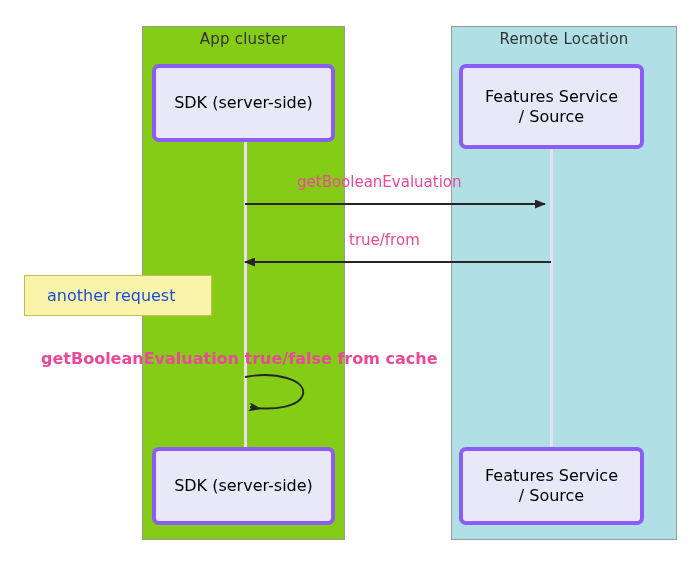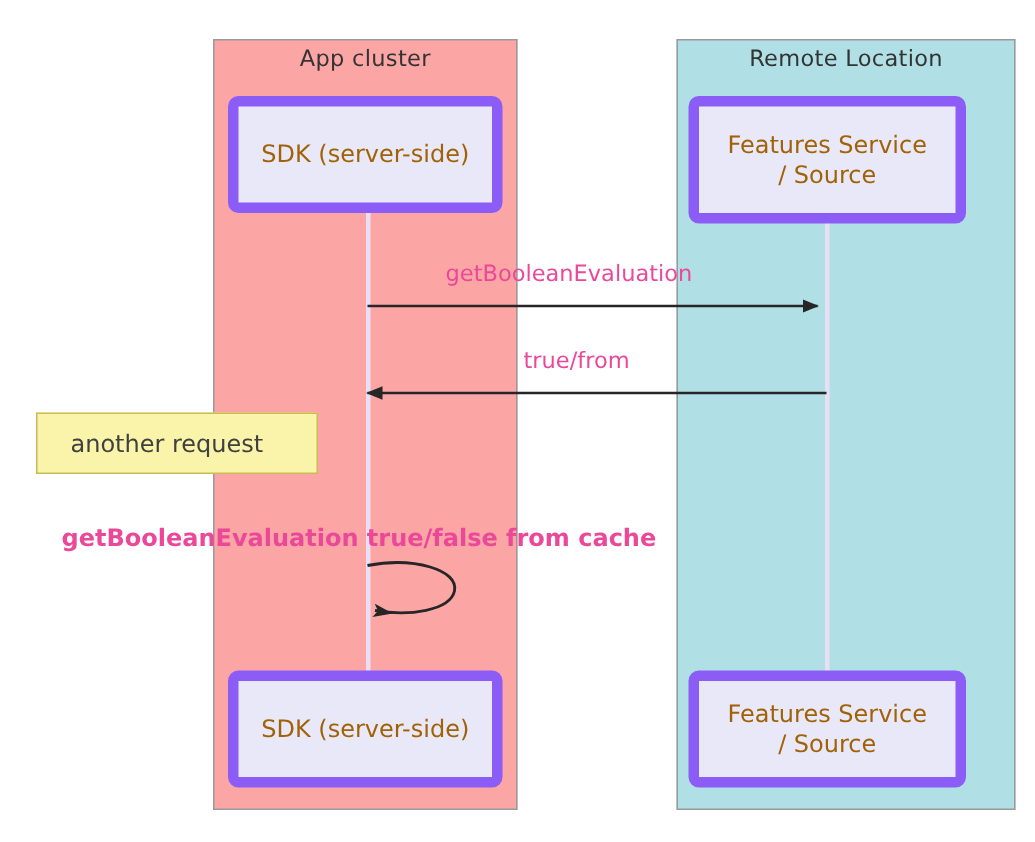--- a/index.html
+++ b/index.html
@@ -26,21 +26,21 @@
   .group {
     position: absolute;
     box-sizing: border-box;
     border: 1px solid #9a9a9a;
   }
   #group-app-cluster {
     left: 142px;
     top: 26px;
     width: 203px;
     height: 514px;
-    background: #fca5a5;
+    background: #84cc16;
   }
   #group-remote-location {
     left: 451px;
     top: 26px;
     width: 226px;
     height: 514px;
     background: #b0e0e6;
   }
   .group-title {
     position: absolute;
@@ -69,28 +69,28 @@
     left: 550px;
     top: 148px;
     height: 300px;
   }
 
   
   .participant-box {
     position: absolute;
     box-sizing: border-box;
     background: #e8e8f8;
-    border: 7px solid #8b5cf6;
+    border: 4px solid #8b5cf6;
     border-radius: 7px;
     display: flex;
     align-items: center;
     justify-content: center;
     text-align: center;
     font-size: 16px;
-    color: #a16207;
+    color: #000000;
     line-height: 1.25;
   }
   #box-sdk-top {
     left: 152px;
     top: 64px;
     width: 183px;
     height: 78px;
   }
   #box-sdk-bottom {
     left: 152px;
@@ -164,21 +164,21 @@
     left: 24px;
     top: 275px;
     width: 188px;
     height: 41px;
     box-sizing: border-box;
     background: #faf3aa;
     border: 1px solid #c9bc56;
     display: flex;
     align-items: center;
     font-size: 16px;
-    color: #404040;
+    color: #1d4ed8;
   }
   #note-another-request span { padding-left: 22px; }
 </style>
 </head>
 <body>
 
 <div id="diagram-root">
 
   <div class="group" id="group-app-cluster">
     <div class="group-title">App cluster</div>

